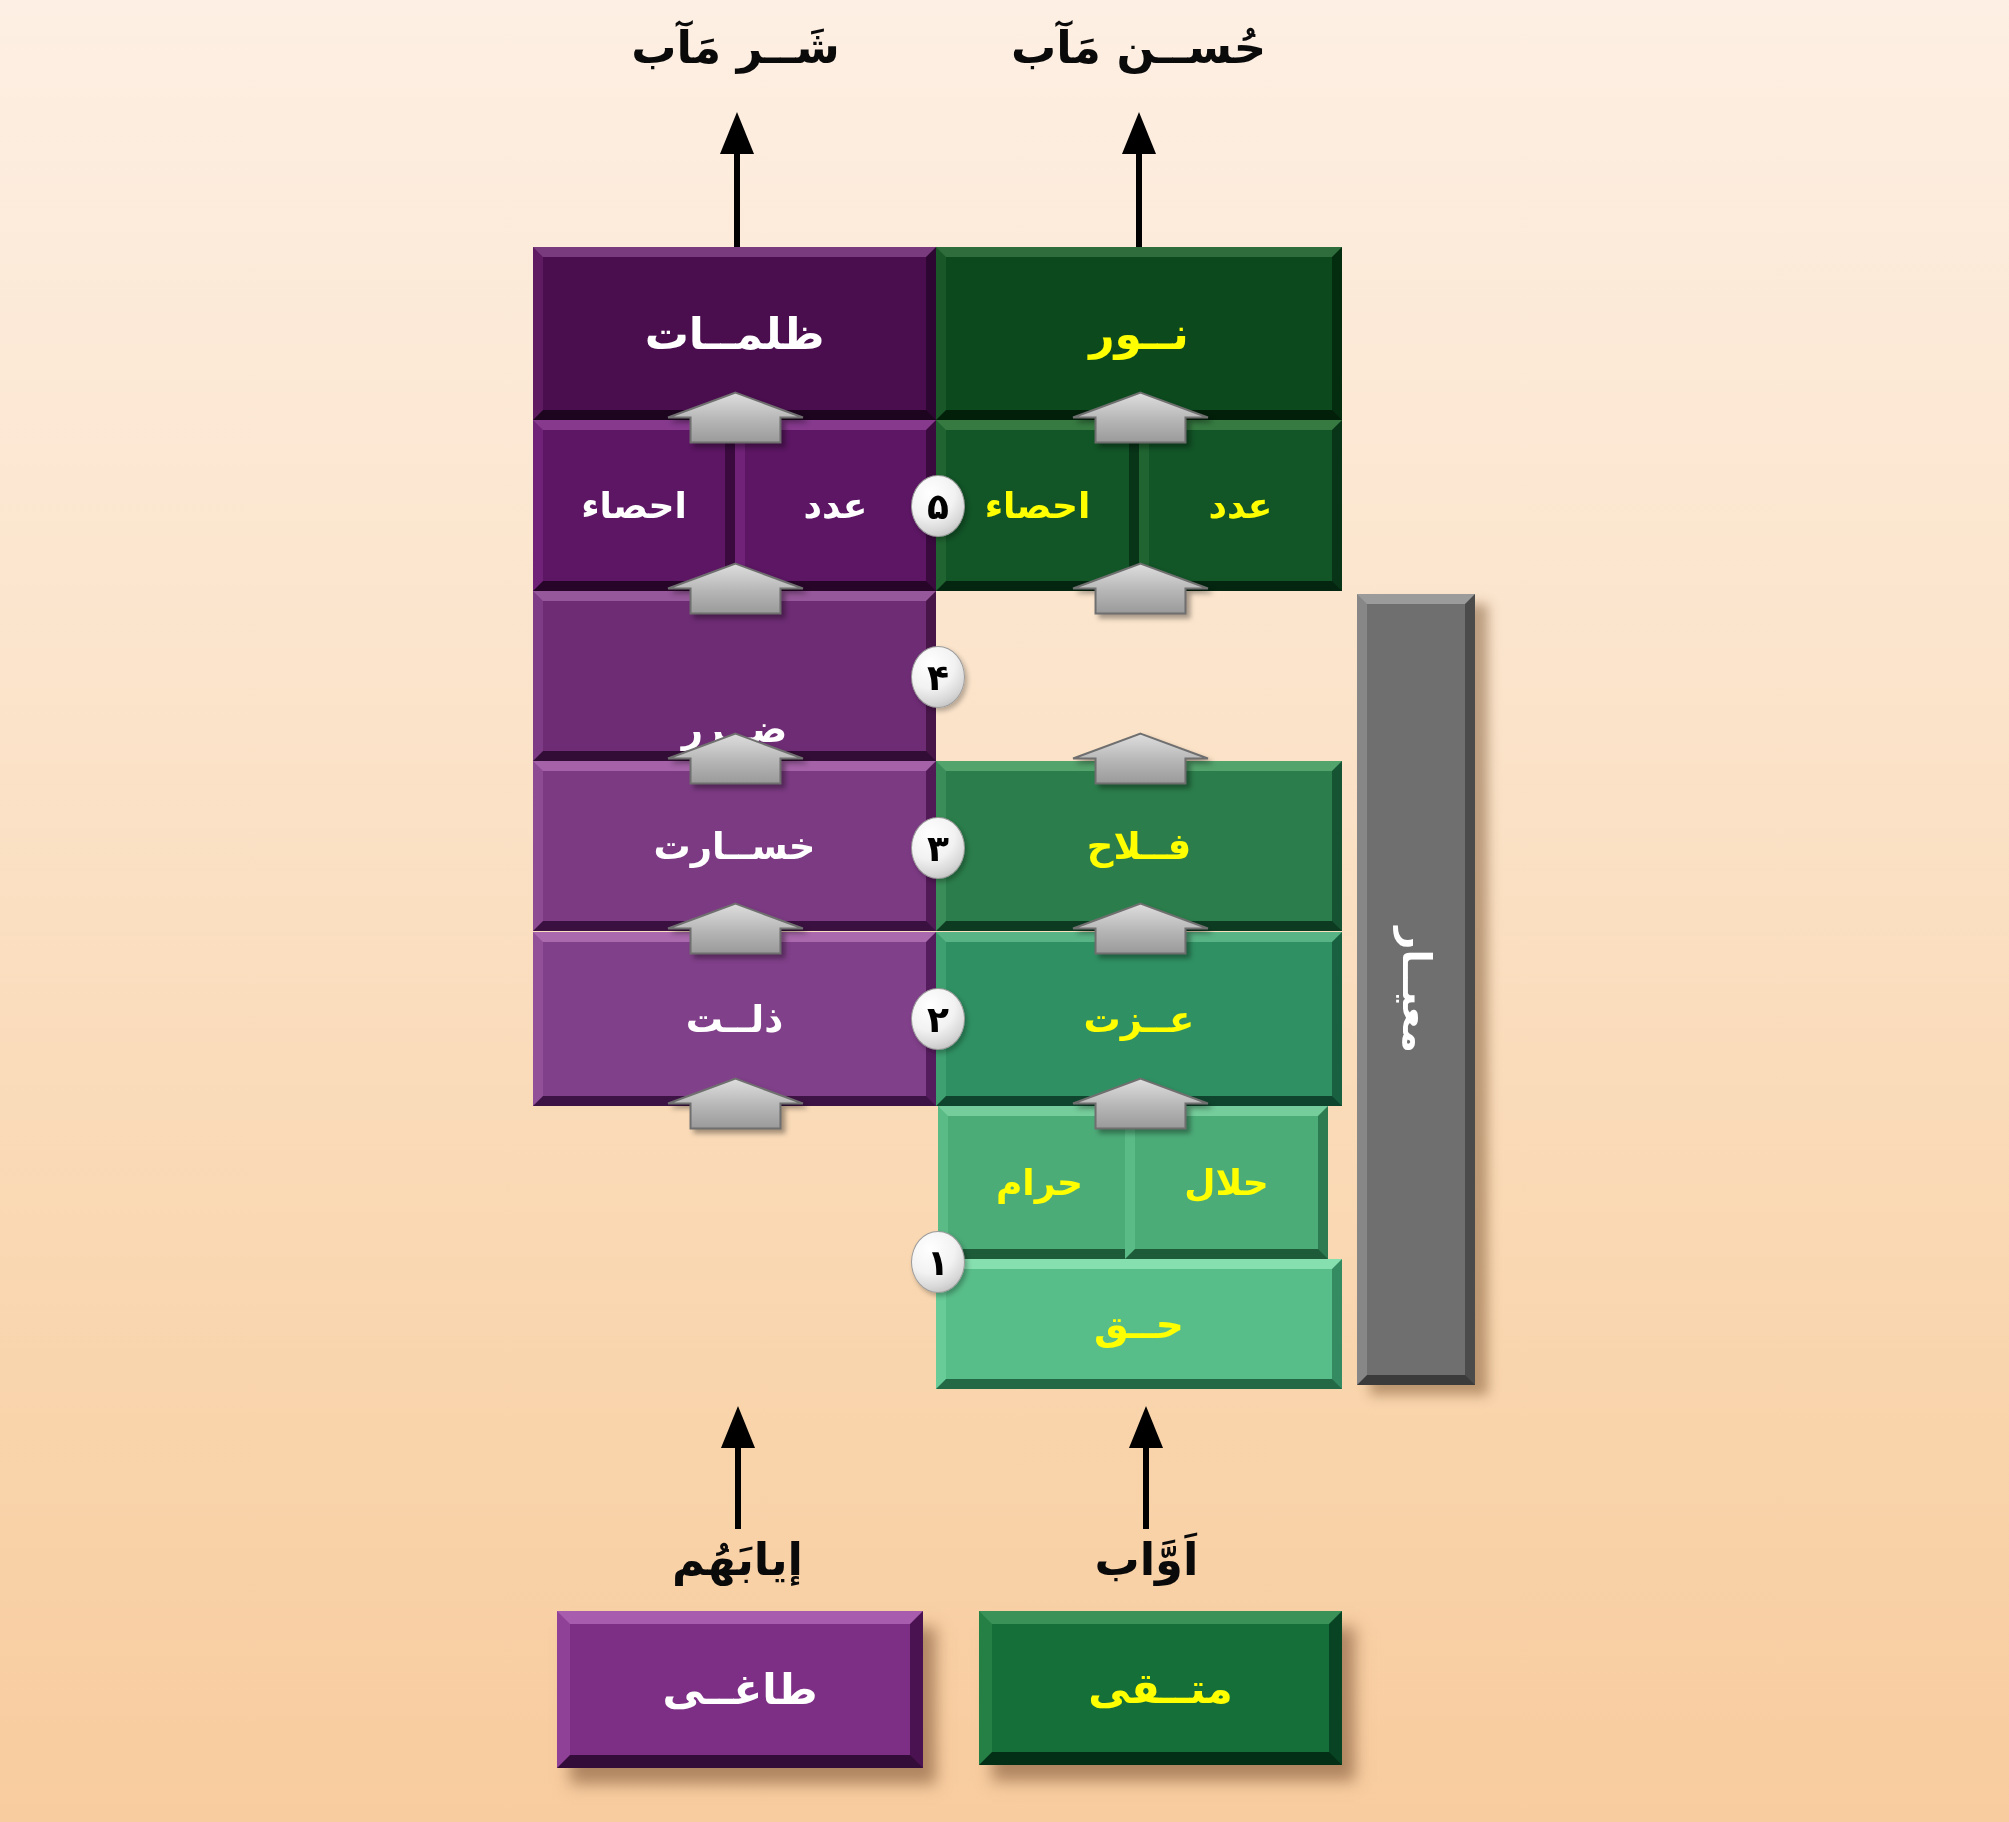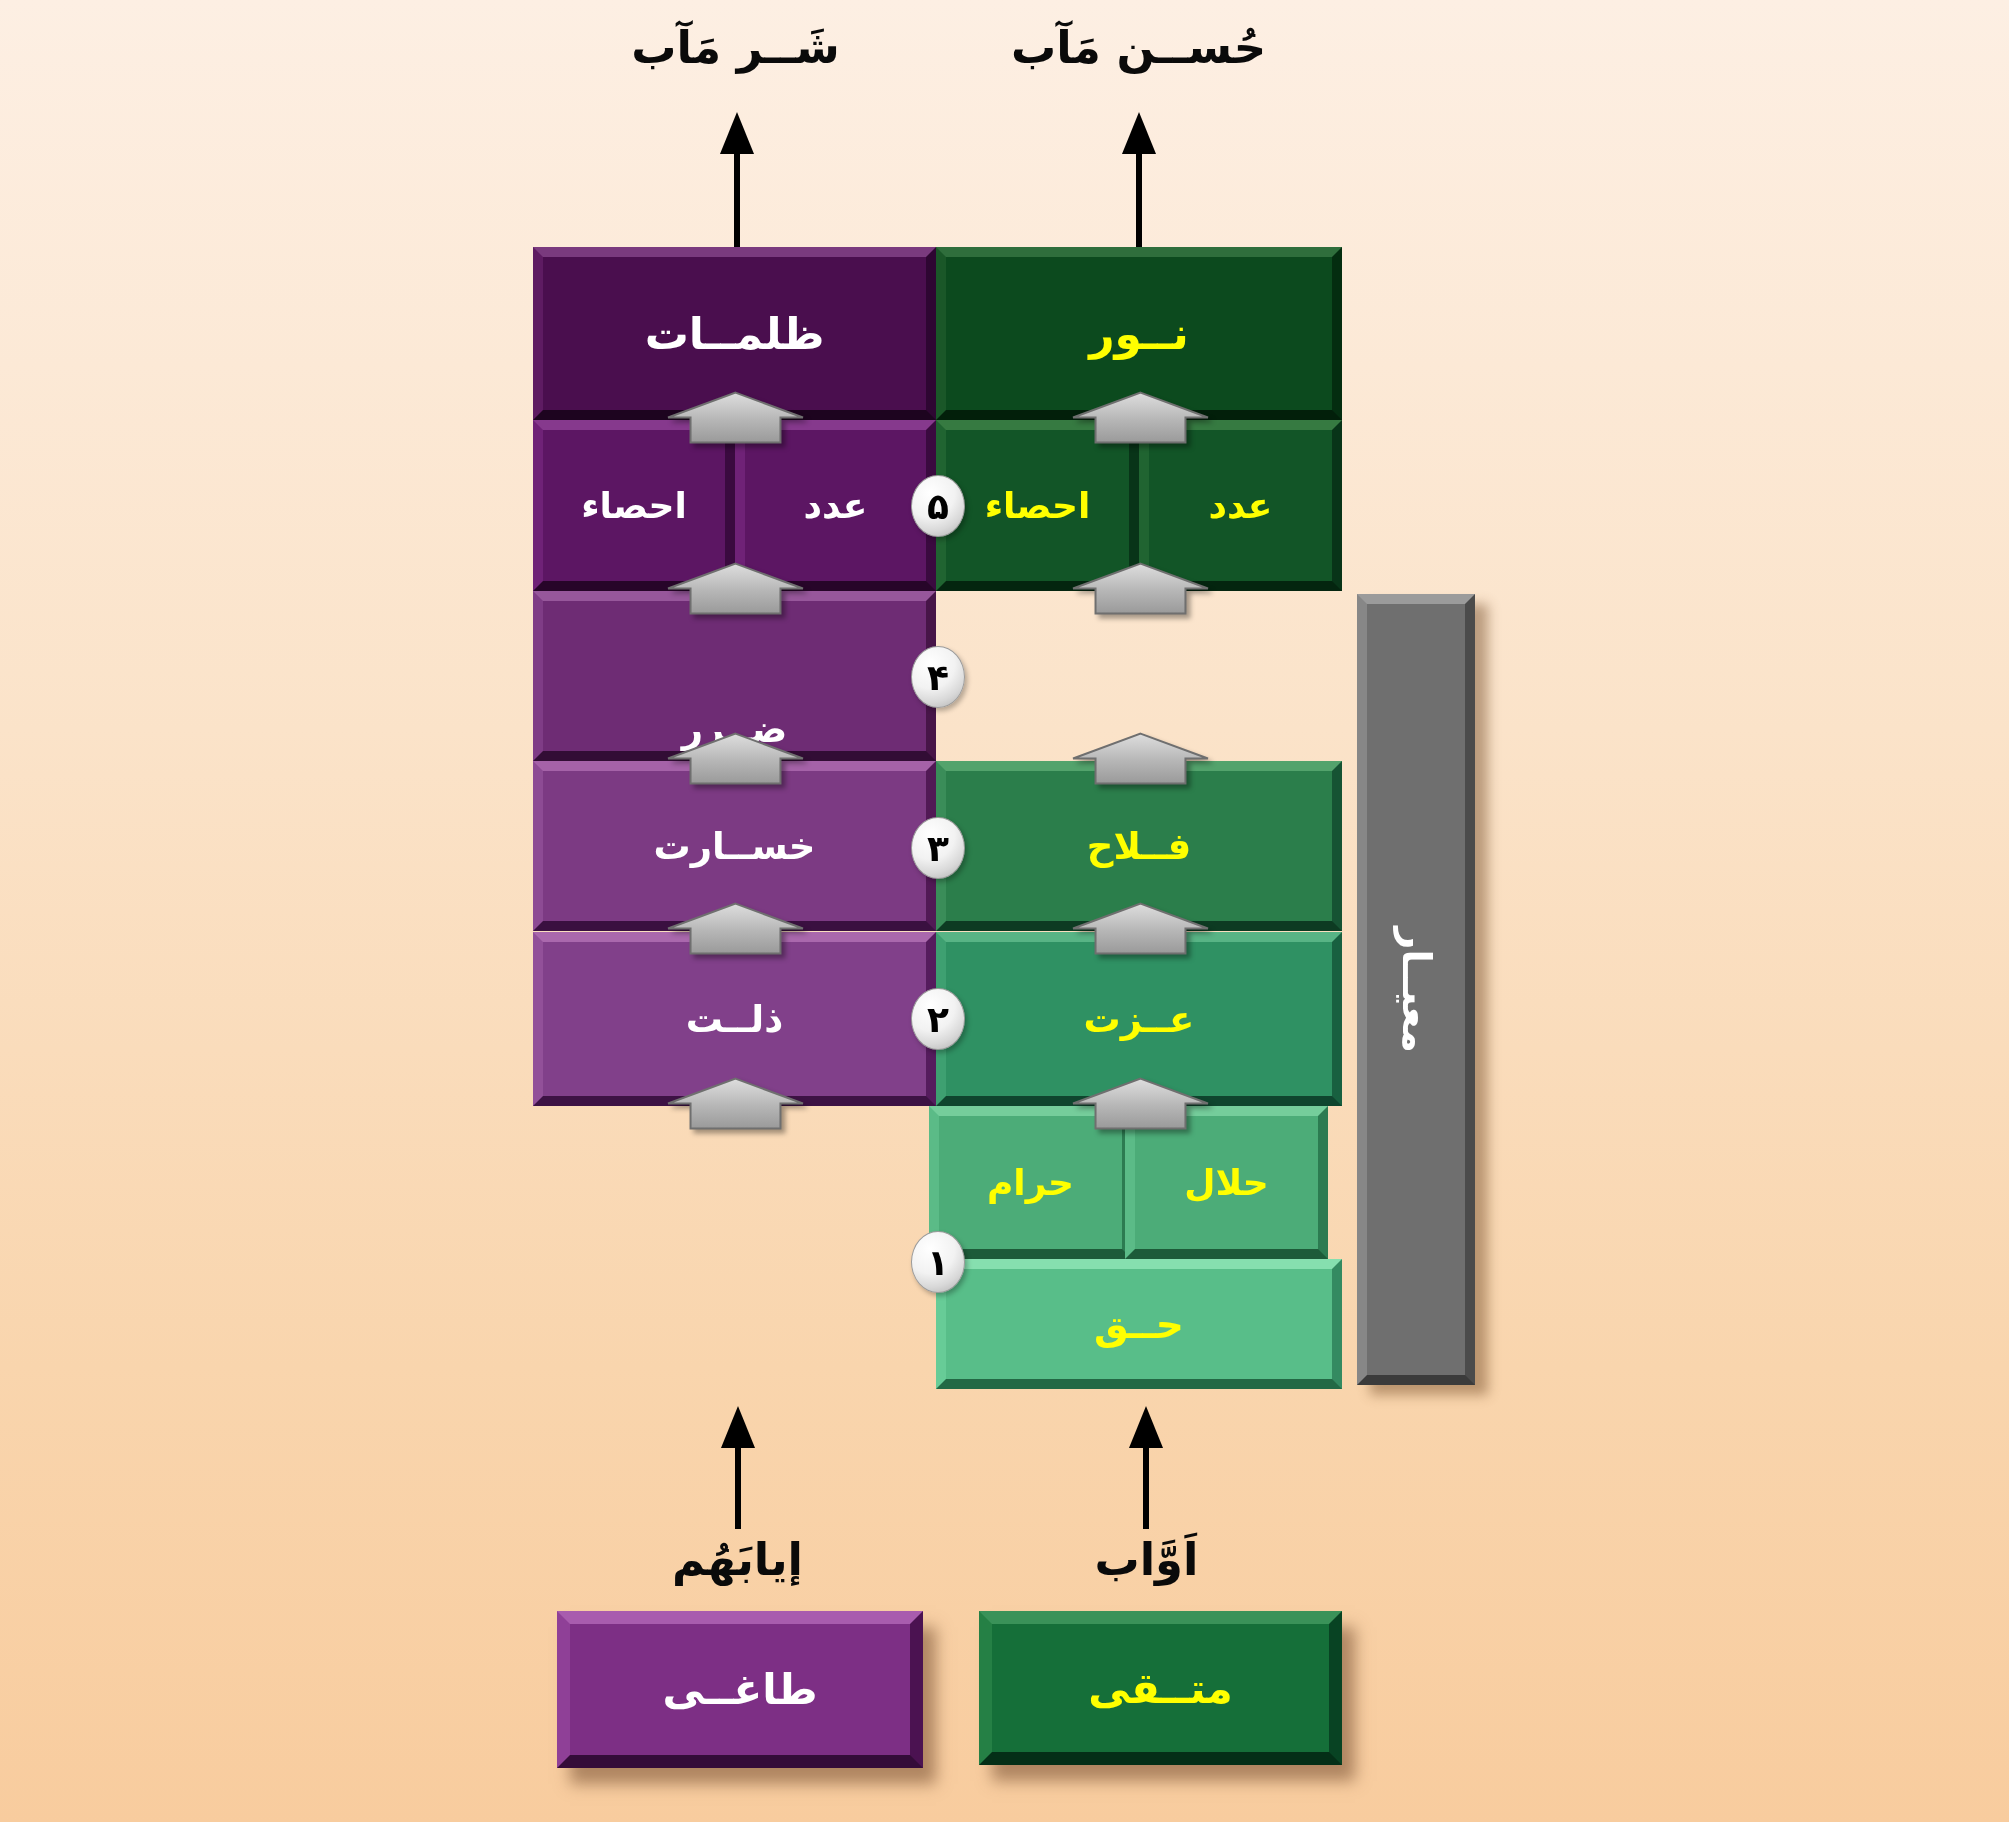--- a/index.html
+++ b/index.html
@@ -44,21 +44,21 @@
   #b-r2l2{left:202px;top:173px;width:201px;height:171px;}
   #b-r2r1{left:403px;top:173px;width:203px;height:171px;}
   #b-r2r2{left:606px;top:173px;width:203px;height:171px;}
   #b-r3l{left:0;top:344px;width:403px;height:170px;align-items:flex-end;}
   #b-r3r{left:403px;top:344px;width:406px;height:170px;}
   #b-r4l{left:0;top:514px;width:403px;height:170px;}
   #b-r4r{left:403px;top:514px;width:406px;height:170px;}
   #b-r5l{left:0;top:685px;width:403px;height:174px;}
   #b-r5r{left:403px;top:685px;width:406px;height:174px;}
   #b-r6l{left:0;top:859px;width:403px;height:284px;}
-  #b-r6r1{left:396px;top:859px;width:203px;height:153px;}
+  #b-r6r1{left:405px;top:859px;width:203px;height:153px;}
   #b-r6r2{left:592px;top:859px;width:203px;height:153px;}
   #b-r6r3{left:403px;top:1012px;width:406px;height:130px;}
 
   
   .ha{position:absolute;width:139px;height:53px;z-index:6;}
   .ha svg{filter:drop-shadow(4px 4px 2.4px rgba(0,0,0,0.35));}
   #ha-l1{left:133px;top:144px;} #ha-r1{left:538px;top:144px;}
   #ha-l2{left:133px;top:315px;} #ha-r2{left:538px;top:315px;}
   #ha-l3{left:133px;top:485px;} #ha-r3{left:538px;top:485px;}
   #ha-l4{left:133px;top:655px;} #ha-r4{left:538px;top:655px;}

